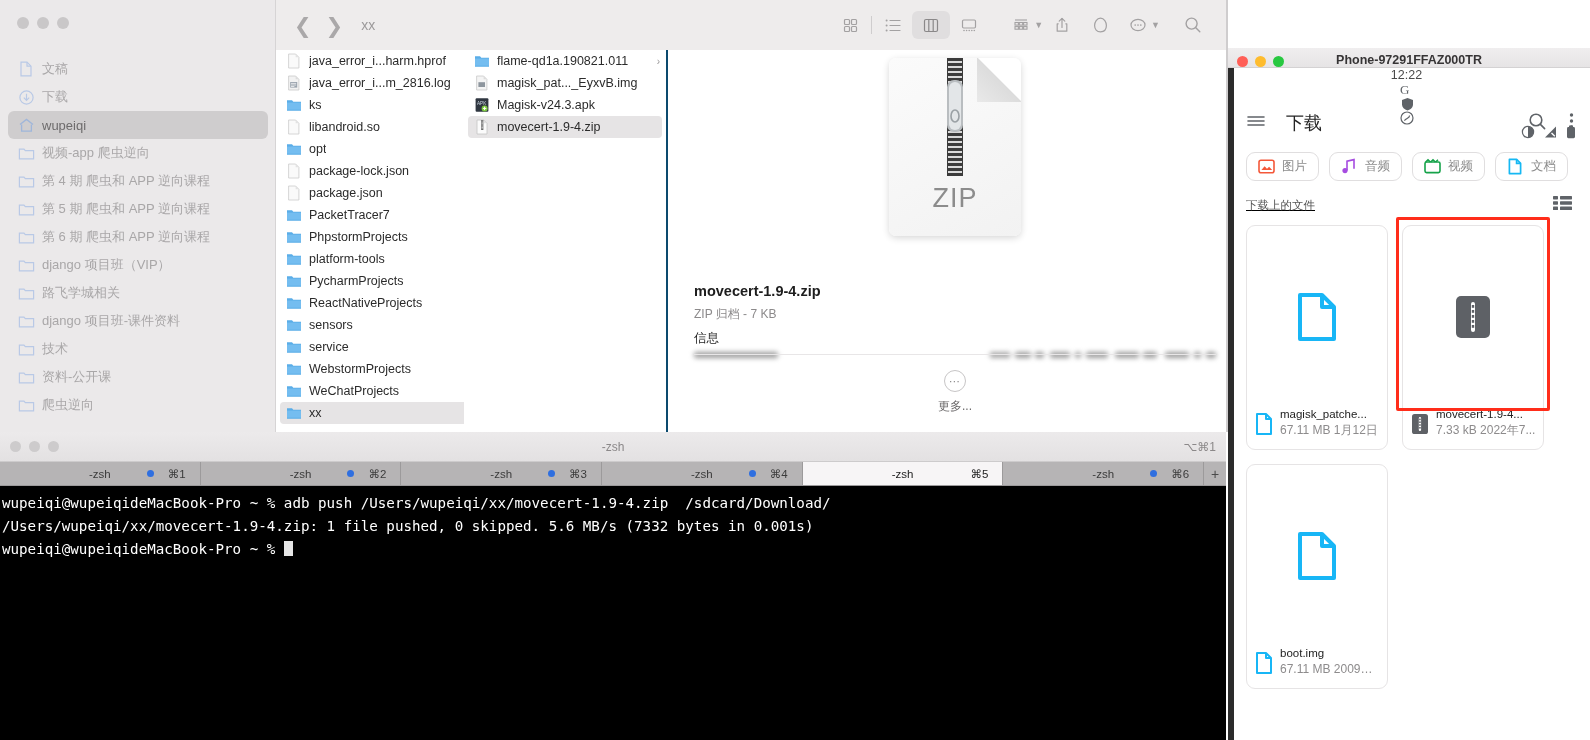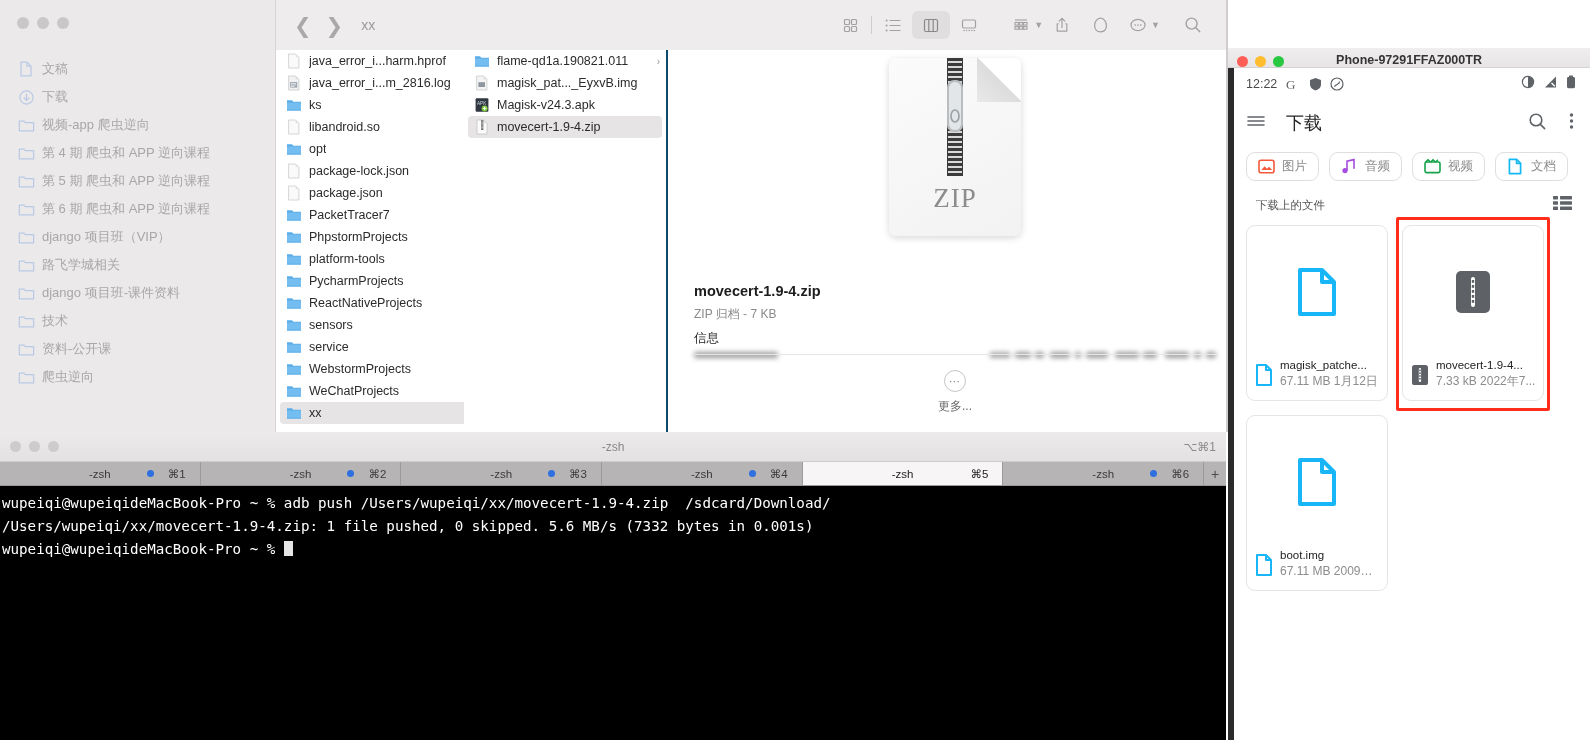--- a/index.html
+++ b/index.html
@@ -40,21 +40,21 @@
   .frow { height:22px; display:flex; align-items:center; padding:0 6px 0 10px; font-size:12.5px; color:#2b2b2b; white-space:nowrap; }
   .frow.sel { background:#e6e4e5; border-radius:4px; margin:0 4px; padding-left:6px; }
   .fico { width:16px; height:16px; margin-right:7px; flex:0 0 16px; display:flex; align-items:center; justify-content:center; }
   .farrow { margin-left:auto; color:#9a9899; font-size:10px; padding-left:8px; }
   .ftxt { overflow:hidden; text-overflow:ellipsis; }
 
   
   .preview { position:absolute; left:0; top:0; width:542px; height:382px; }
   .zipwrap { position:absolute; left:50%; top:8px; transform:translateX(-50%); }
   .ziphero { width:132px; height:178px; background:linear-gradient(150deg,#fbfbfb 0%,#f2f2f2 100%);
-      border-radius:7px; box-shadow:0 2px 7px rgba(0,0,0,.16); position:relative;font-family:Liberation Serif, serif; }
+      border-radius:7px; box-shadow:0 2px 7px rgba(0,0,0,.16); position:relative; }
   .ziphero .fold { position:absolute; right:0; top:0; width:44px; height:44px;
       background:linear-gradient(225deg,#ffffff 48%,#dcdcdc 50%,#e9e9e9 100%);
       border-top-right-radius:7px; }
   .zipper { position:absolute; left:50%; top:0; transform:translateX(-50%); width:26px; height:130px; }
   .ziplabel { position:absolute; left:0; right:0; bottom:22px; text-align:center;
       font-size:27px; color:#8c8c8c; letter-spacing:1px; }
   .pv-name { position:absolute; left:10px; top:233px; font-size:14.5px; font-weight:bold; color:#1d1d1d; }
   .pv-kind { position:absolute; left:10px; top:256px; font-size:12px; color:#8c8a8b; }
   .pv-info { position:absolute; left:10px; top:280px; font-size:12.5px; font-weight:normal; color:#1d1d1d; }
   .pv-rowline { position:absolute; left:10px; right:10px; top:304px; height:1px; background:#e8e6e7; }
@@ -88,39 +88,39 @@
   
   .phone { position:absolute; left:1228px; top:0; width:362px; height:740px; background:#ffffff; overflow:hidden; }
   .ph-title { height:20px; background:linear-gradient(#f0eeef,#e6e4e5); position:relative;
       display:flex; align-items:flex-end; justify-content:center; border-bottom:1px solid #d4d2d3;margin-top:48px; }
   .ph-title .t { font-size:12.5px; font-weight:bold; color:#363435; }
   .ph-traffic { position:absolute; left:9px; display:flex; gap:7px; }
   .ph-traffic i { width:11px; height:11px; border-radius:50%; display:block; }
   .ph-screen { position:relative; width:362px; height:720px; background:#fff; }
   .ph-left-edge { position:absolute; left:0; top:0; width:6px; height:720px; background:#2b2b2b; }
 
-  .ph-status { height:32px; display:flex; align-items:center; padding:0 14px 0 18px; }
+  .ph-status { height:32px; display:flex; align-items:center; padding:0 14px 0 18px;flex-direction:column; }
   .ph-status .time { font-size:12.5px; color:#4a4a4a; margin-right:9px; }
   .ph-status .si { margin-right:8px; display:flex; align-items:center; }
   .ph-status .right { margin-left:auto; display:flex; align-items:center; gap:8px; }
 
   .ph-appbar { height:46px; display:flex; align-items:center; padding:0 16px 0 18px; }
   .ph-appbar .title { font-size:18px; color:#252525; margin-left:20px; }
   .ph-appbar .sp { margin-left:auto; display:flex; align-items:center; gap:22px; }
 
   .chips { display:flex; gap:10px; padding:6px 0 0 18px; }
   .chip { height:29px; border:1px solid #e0dedf; border-radius:9px; display:flex; align-items:center;
       padding:0 11px; gap:7px; font-size:12.5px; color:#8b8b8b; background:#fff; }
 
-  .sec-head { display:flex; align-items:center; padding:14px 18px 0 28px; }
+  .sec-head { display:flex; align-items:center; padding:14px 18px 0 18px;text-decoration:underline; }
   .sec-head .lbl { font-size:11.5px; color:#555; }
   .sec-head .rl { margin-left:auto; }
 
   .grid { display:flex; flex-wrap:wrap; gap:14px; padding:10px 0 0 18px; position:relative; }
-  .card { width:142px; height:176px; border:1px solid #e6e4e5; border-radius:9px; background:#fff; position:relative; }
+  .card { width:142px; height:225px; border:1px solid #e6e4e5; border-radius:9px; background:#fff; position:relative; }
   .card .big { position:absolute; left:0; right:0; top:0; bottom:42px; display:flex; align-items:center; justify-content:center; }
   .card .meta { position:absolute; left:8px; right:6px; bottom:10px; display:flex; align-items:center; gap:7px; }
   .card .meta .txt { overflow:hidden; }
   .card .meta .n { font-size:11.5px; color:#232323; white-space:nowrap; overflow:hidden; text-overflow:ellipsis; }
   .card .meta .s { font-size:12px; color:#8d8b8c; white-space:nowrap; overflow:hidden; text-overflow:ellipsis; margin-top:2px; }
   .hl-box { position:absolute; border:3px solid #ff2d1a; border-radius:2px; pointer-events:none; }
   .home-ind { position:absolute; left:50%; transform:translateX(-50%); bottom:13px;
       width:110px; height:4px; background:#9b9999; border-radius:3px; }
   .desk-edge { position:absolute; left:1226px; top:0; width:2px; height:432px; background:#cfcdce; }
 </style>
@@ -148,20 +148,29 @@
             <span>文稿</span>
           </div>
           <div class="sb-item">
             <span class="sb-ico">
               <svg width="17" height="17" viewBox="0 0 17 17">
                 <circle cx="8.5" cy="8.5" r="6.6" fill="none" stroke="#b9c9e6" stroke-width="1.2"></circle>
                 <path d="M8.5 4.8v6.4M5.8 8.6l2.7 2.7 2.7-2.7" fill="none" stroke="#b9c9e6" stroke-width="1.2"></path>
               </svg>
             </span>
             <span>下载</span>
+          </div>
+          <div class="sb-item sel">
+            <span class="sb-ico">
+              <svg width="17" height="17" viewBox="0 0 17 17">
+                <path d="M2 7.6 8.5 2.4 15 7.6" fill="none" stroke="#9fb6da" stroke-width="1.3"></path>
+                <path d="M3.6 7.6v6.6h9.8V7.6" fill="none" stroke="#9fb6da" stroke-width="1.3"></path>
+              </svg>
+            </span>
+            <span>wupeiqi</span>
           </div>
           <div class="sb-item">
             <span class="sb-ico">
               <svg width="17" height="17" viewBox="0 0 17 17">
                 <path d="M1.4 4.2h4.6l1.3 1.4h8.3v8.2H1.4z" fill="none" stroke="#b9c9e6" stroke-width="1.2"></path>
               </svg>
             </span>
             <span>视频-app 爬虫逆向</span>
           </div>
           <div class="sb-item">

